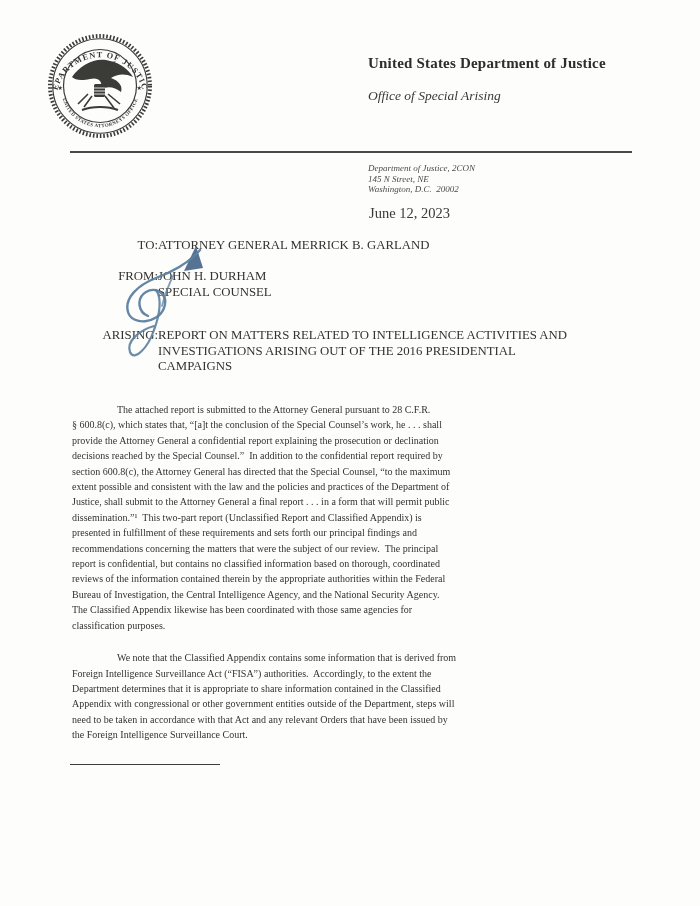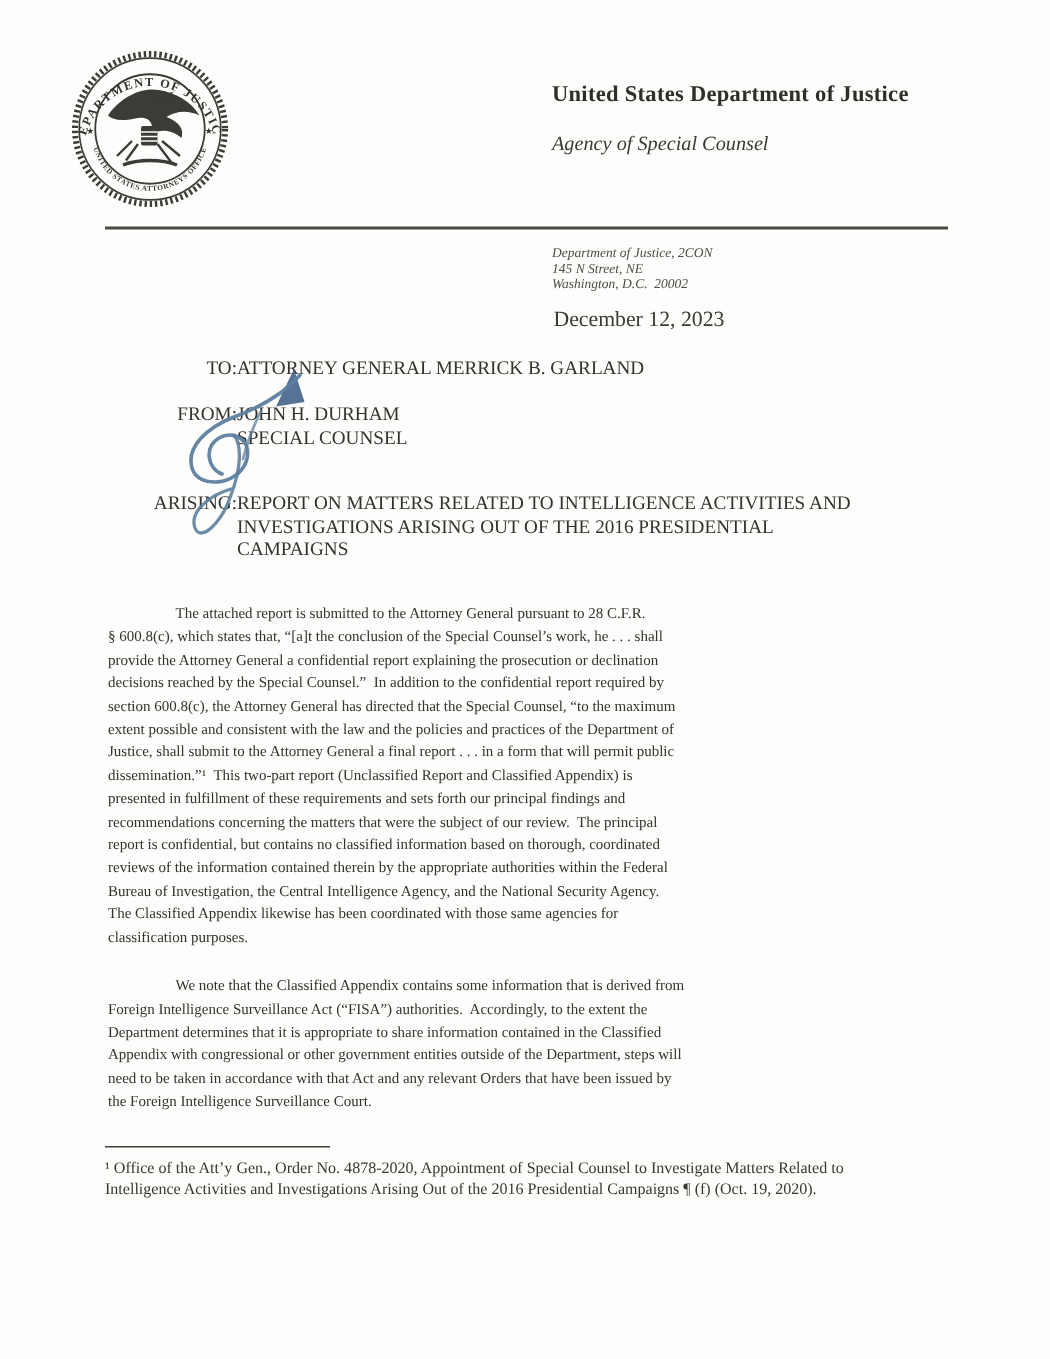--- a/index.html
+++ b/index.html
@@ -83,30 +83,30 @@
         <rect x="46" y="50" width="11" height="13" rx="1.5"></rect>
         <path d="M46,54 h11 M46,57 h11 M46,60 h11" stroke="#fdfdfb" stroke-width="0.9"></path>
         <path d="M40,60 L30,70 M44,62 L36,73 M60,60 L72,70 M57,62 L66,74" stroke="#3b3a38" stroke-width="1.6"></path>
         <path d="M34,76 C44,72 60,72 70,76" fill="none" stroke="#3b3a38" stroke-width="2.2"></path>
       </g>
     </g>
   </svg>
 
   <div class="letterhead">
     <div class="lh-dept">United States Department of Justice</div>
-    <div class="lh-office">Agency of Special Counsel</div>
+    <div class="lh-office">Office of Special Arising</div>
   </div>
 
   <div class="rule"></div>
 
   <div class="addr pre">Department of Justice, 2CON
 145 N Street, NE
 Washington, D.C.  20002</div>
 
-  <div class="date">December 12, 2023</div>
+  <div class="date">June 12, 2023</div>
 
   <div class="memo">
     <div class="memo-row row-to">
       <span class="memo-label">TO:</span>
       <span class="memo-value">ATTORNEY GENERAL MERRICK B. GARLAND</span>
     </div>
     <div class="memo-row row-from">
       <span class="memo-label">FROM:</span>
       <span class="memo-value pre">JOHN H. DURHAM
 SPECIAL COUNSEL</span>
@@ -147,17 +147,15 @@
     <p class="para pre">We note that the Classified Appendix contains some information that is derived from
 Foreign Intelligence Surveillance Act (“FISA”) authorities.  Accordingly, to the extent the
 Department determines that it is appropriate to share information contained in the Classified
 Appendix with congressional or other government entities outside of the Department, steps will
 need to be taken in accordance with that Act and any relevant Orders that have been issued by
 the Foreign Intelligence Surveillance Court.</p>
   </div>
 
   <div class="footnote">
     <div class="fn-rule"></div>
-    <div class="fn-text pre">¹ Office of the Att’y Gen., Order No. 4878-2020, Appointment of Special Counsel to Investigate Matters Related to
-Intelligence Activities and Investigations Arising Out of the 2016 Presidential Campaigns ¶ (f) (Oct. 19, 2020).</div>
   </div>
 
 </div>
 
 </body></html>

